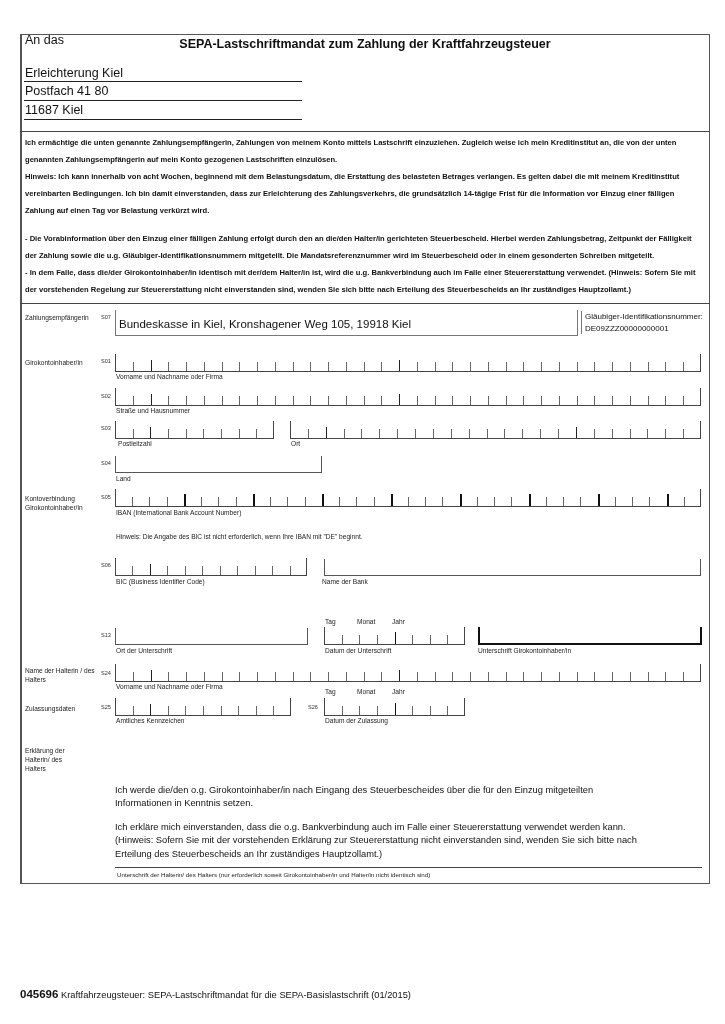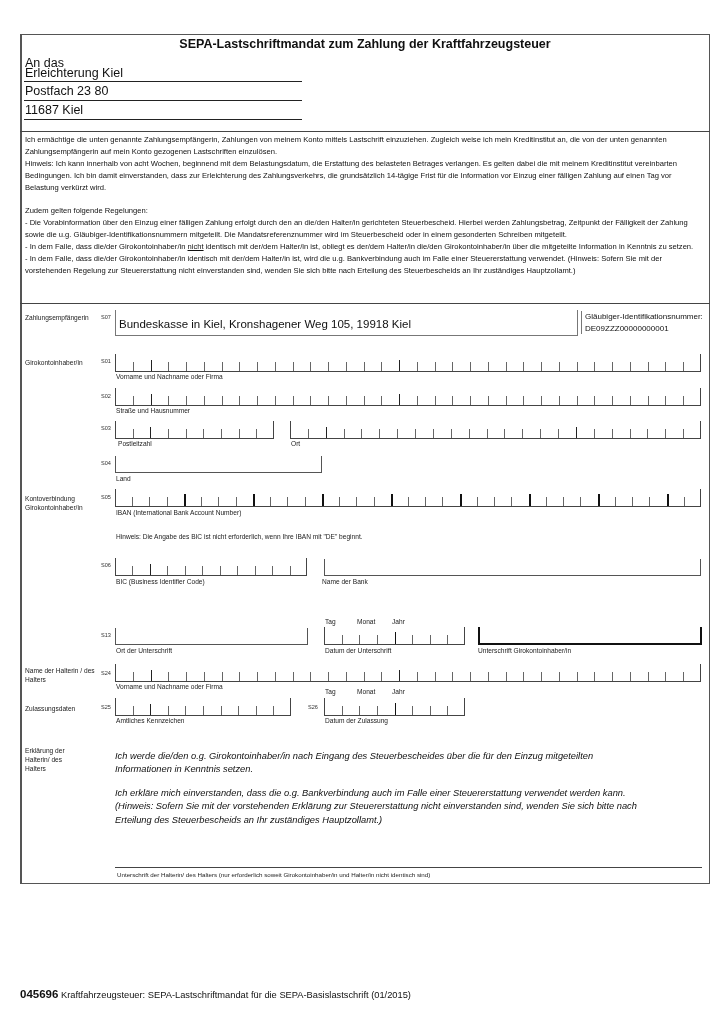--- a/index.html
+++ b/index.html
@@ -5,21 +5,21 @@
   html, body { margin: 0; padding: 0; background: #ffffff; }
   body { width: 725px; height: 1024px; position: relative; overflow: hidden;
          font-family: "Liberation Sans", sans-serif; color: #111; }
   .frame { position: absolute; left: 20px; top: 34px; width: 690px; height: 850px;
            border: 1.5px solid #555; border-left-width: 2px; box-sizing: border-box; }
   .hline { position: absolute; height: 0; border-top: 1.5px solid #444; }
   .title { position: absolute; left: 20px; width: 690px; top: 37px; text-align: center;
            font-weight: bold; font-size: 12.5px; }
   .addr { position: absolute; left: 25px; font-size: 12.5px; }
   .addr-line { position: absolute; left: 24px; width: 278px; border-top: 1.2px solid #222; }
-  .intro { position: absolute; left: 25px; width: 680px; font-size: 7.6px; line-height: 12px; }
+  .intro { position: absolute; left: 25px; width: 680px; font-size: 7.6px; line-height: 17px; font-weight: bold; }
   .intro p { margin: 0; }
   .intro .gap { height: 11px; }
   .u { text-decoration: underline; }
   .lbl { position: absolute; font-size: 6.6px; line-height: 9px; color: #222; }
   .code { position: absolute; font-size: 5.6px; color: #333; }
   .sub { position: absolute; font-size: 6.6px; color: #222; white-space: nowrap; }
   .comb { position: absolute; height: 17px; border-bottom: 1px solid #444; box-sizing: border-box; }
   .comb .t { position: absolute; bottom: 0; width: 0; border-left: 1px solid #555; }
   .box { position: absolute; height: 17px; border: 1px solid #555; border-top: none; box-sizing: border-box; }
   .recipient { position: absolute; left: 115px; top: 310px; width: 463px; height: 26px;
@@ -31,37 +31,35 @@
   .decl p { margin: 0; }
   .footer { position: absolute; left: 20px; top: 988px; font-size: 9.3px; }
   .footer b { font-size: 11.5px; }
 </style>
 </head>
 <body>
 
 <div class="frame"></div>
 
 <div class="title">SEPA-Lastschriftmandat zum Zahlung der Kraftfahrzeugsteuer</div>
-<div class="addr" style="top:56px;text-align:right;">An das</div>
+<div class="addr" style="top:33px;text-align:right;">An das</div>
 <div class="addr" style="top:66px;">Erleichterung Kiel</div>
 <div class="addr-line" style="top:81px;"></div>
-<div class="addr" style="top:84px;">Postfach 23 80</div>
+<div class="addr" style="top:84px;">Postfach 41 80</div>
 <div class="addr-line" style="top:100px;"></div>
 <div class="addr" style="top:103px;">11687 Kiel</div>
 <div class="addr-line" style="top:119px;"></div>
 
 <div class="hline" style="left:20px; width:690px; top:131px;"></div>
 
 <div class="intro" style="top:134px;">
   <p>Ich ermächtige die unten genannte Zahlungsempfängerin, Zahlungen von meinem Konto mittels Lastschrift einzuziehen. Zugleich weise ich mein Kreditinstitut an, die von der unten genannten Zahlungsempfängerin auf mein Konto gezogenen Lastschriften einzulösen.</p>
   <p>Hinweis: Ich kann innerhalb von acht Wochen, beginnend mit dem Belastungsdatum, die Erstattung des belasteten Betrages verlangen. Es gelten dabei die mit meinem Kreditinstitut vereinbarten Bedingungen. Ich bin damit einverstanden, dass zur Erleichterung des Zahlungsverkehrs, die grundsätzlich 14-tägige Frist für die Information vor Einzug einer fälligen Zahlung auf einen Tag vor Belastung verkürzt wird.</p>
   <div class="gap"></div>
-  <p>Zudem gelten folgende Regelungen:</p>
   <p>- Die Vorabinformation über den Einzug einer fälligen Zahlung erfolgt durch den an die/den Halter/in gerichteten Steuerbescheid. Hierbei werden Zahlungsbetrag, Zeitpunkt der Fälligkeit der Zahlung sowie die u.g. Gläubiger-Identifikationsnummern mitgeteilt. Die Mandatsreferenznummer wird im Steuerbescheid oder in einem gesonderten Schreiben mitgeteilt.</p>
-  <p><span>- In dem Falle, dass die/der Girokontoinhaber/in </span><span class="u">nicht</span><span> identisch mit der/dem Halter/in ist, obliegt es der/dem Halter/in die/den Girokontoinhaber/in über die mitgeteilte Information in Kenntnis zu setzen.</span></p>
   <p>- In dem Falle, dass die/der Girokontoinhaber/in identisch mit der/dem Halter/in ist, wird die u.g. Bankverbindung auch im Falle einer Steuererstattung verwendet. (Hinweis: Sofern Sie mit der vorstehenden Regelung zur Steuererstattung nicht einverstanden sind, wenden Sie sich bitte nach Erteilung des Steuerbescheids an Ihr zuständiges Hauptzollamt.)</p>
 </div>
 
 <div class="hline" style="left:20px; width:690px; top:303px;"></div>
 
 <div class="lbl" style="left:25px; top:313px;">Zahlungsempfängerin</div>
 <div class="code" style="left:101px; top:314px;">S07</div>
 <div class="recipient">Bundeskasse in Kiel, Kronshagener Weg 105, 19918 Kiel</div>
 <div class="creditor">
   <div>Gläubiger-Identifikationsnummer:</div>
@@ -343,21 +341,21 @@
     <div class="t" style="left: 70.5px; height: 12px; border-left-width: 1.5px; border-left-color: rgb(17, 17, 17);"></div>
     <div class="t" style="left: 88.125px; height: 9px; border-left-width: 1px; border-left-color: rgb(102, 102, 102);"></div>
     <div class="t" style="left: 105.75px; height: 9px; border-left-width: 1px; border-left-color: rgb(102, 102, 102);"></div>
     <div class="t" style="left: 123.375px; height: 9px; border-left-width: 1px; border-left-color: rgb(102, 102, 102);"></div>
     <div class="t" style="left: 140px; height: 17px; border-left-width: 1px; border-left-color: rgb(68, 68, 68);"></div>
   </div>
 <div class="sub" style="left:116px; top:717px;">Amtliches Kennzeichen</div>
 <div class="sub" style="left:325px; top:717px;">Datum der Zulassung</div>
 
 <div class="lbl" style="left:25px; top:746px; width:50px;">Erklärung der Halterin/ des Halters</div>
-<div class="decl" style="top:750px;font-style:italic;">
+<div class="decl" style="top:784px;">
   <p>Ich werde die/den o.g. Girokontoinhaber/in nach Eingang des Steuerbescheides über die für den Einzug mitgeteilten Informationen in Kenntnis setzen.</p>
   <p style="height:10px;"></p>
   <p>Ich erkläre mich einverstanden, dass die o.g. Bankverbindung auch im Falle einer Steuererstattung verwendet werden kann. (Hinweis: Sofern Sie mit der vorstehenden Erklärung zur Steuererstattung nicht einverstanden sind, wenden Sie sich bitte nach Erteilung des Steuerbescheids an Ihr zuständiges Hauptzollamt.)</p>
 </div>
 <div class="hline" style="left:115px; width:587px; top:867px; border-top-width:1px;"></div>
 <div class="sub" style="left:117px; top:871px; font-size:6.2px;">Unterschrift der Halterin/ des Halters (nur erforderlich soweit Girokontoinhaber/in und Halter/in nicht identisch sind)</div>
 
 <div class="footer">
   <b>045696</b>
   <span>Kraftfahrzeugsteuer: SEPA-Lastschriftmandat für die SEPA-Basislastschrift (01/2015)</span>

